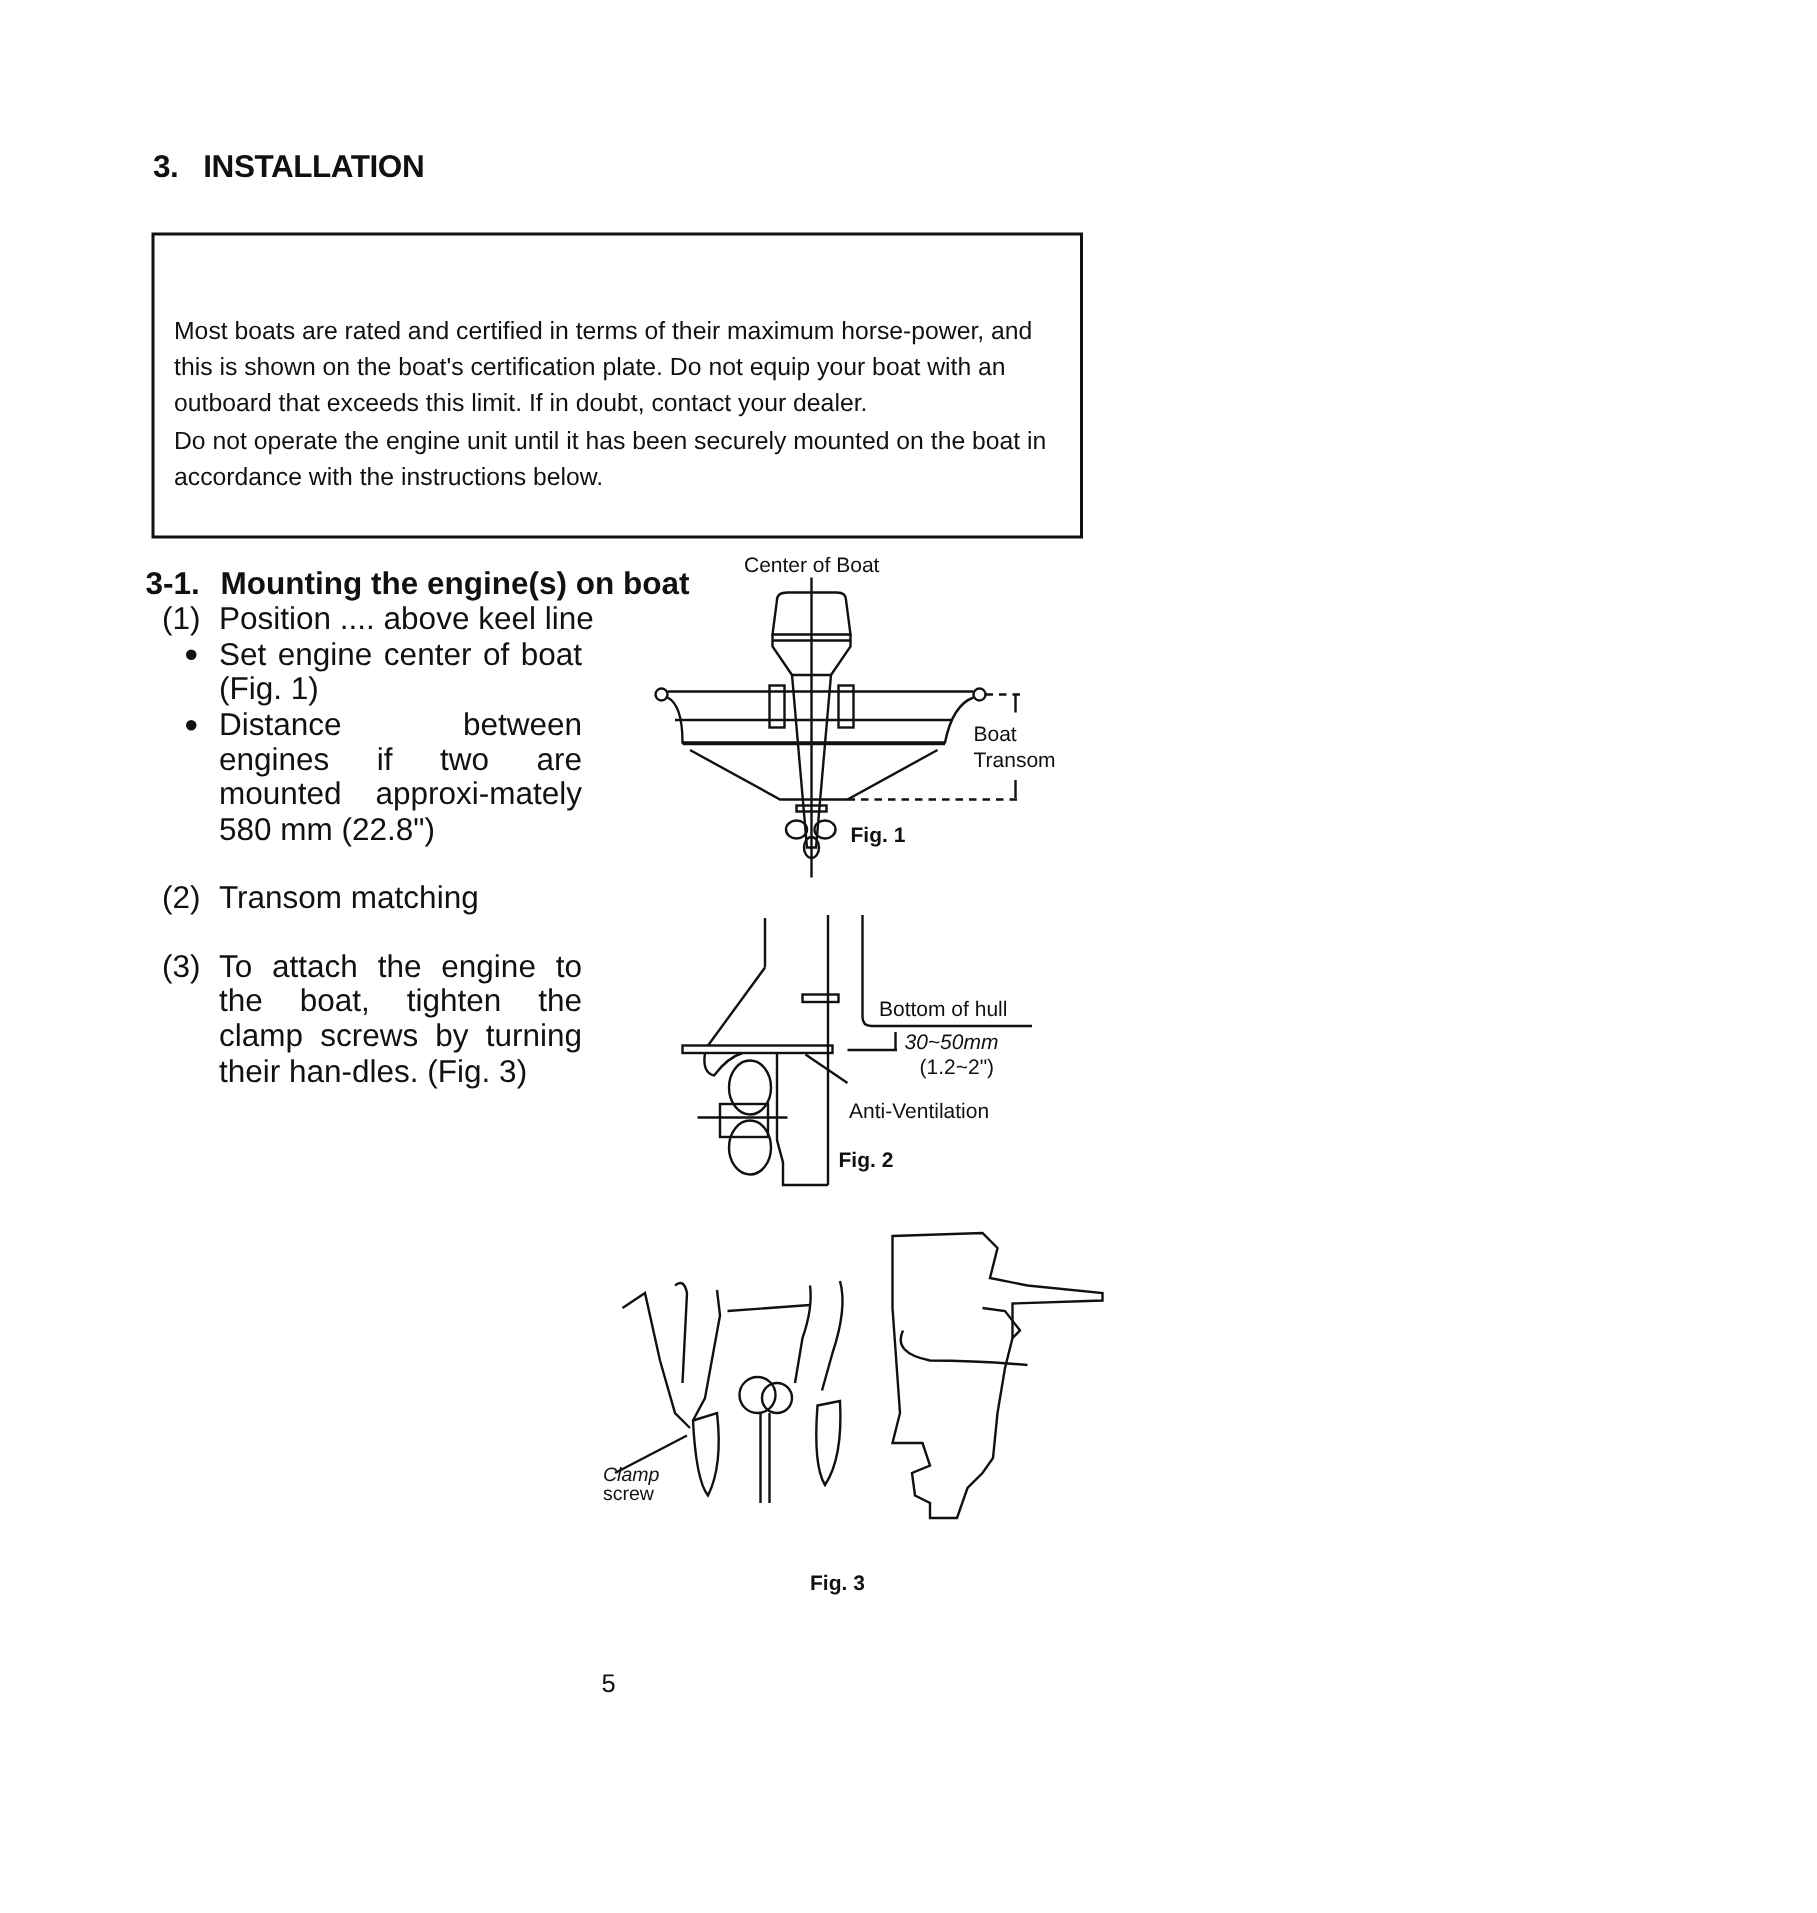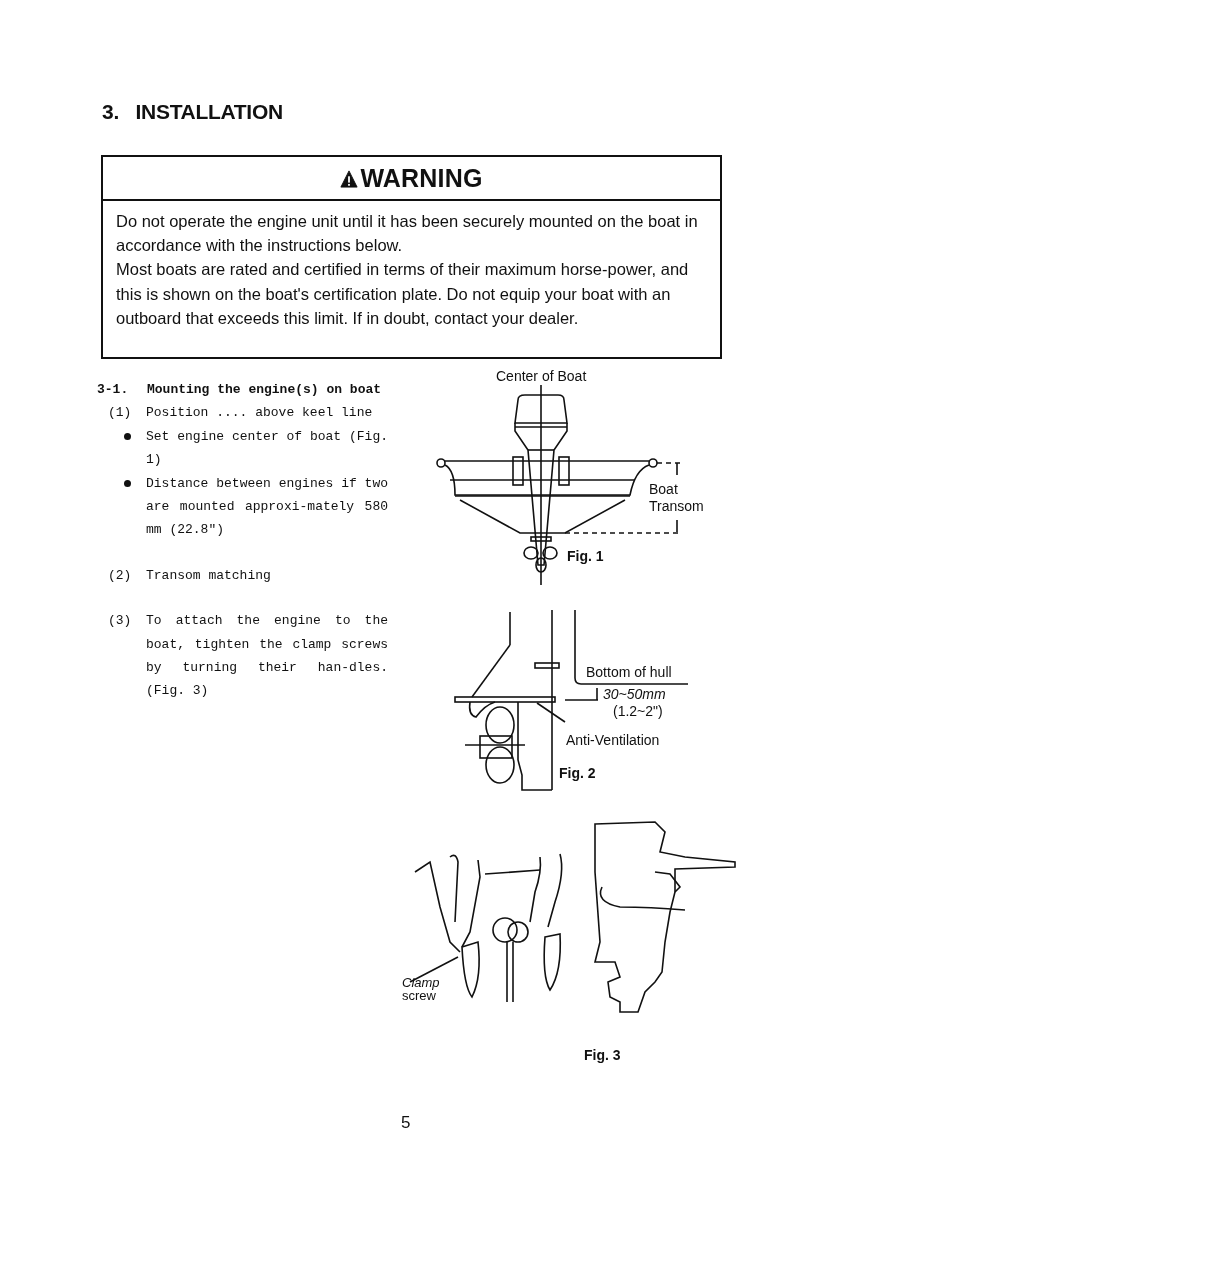--- a/index.html
+++ b/index.html
@@ -7,21 +7,21 @@
            font-family: "Liberation Sans", "DejaVu Sans", sans-serif; color: #111; }
     .abs { position: absolute; }
     .section-title { left: 102px; top: 100px; font-size: 21px; font-weight: bold; letter-spacing: -0.3px; }
     .warn-box { left: 101px; top: 155px; width: 621px; height: 204px; border: 2px solid #111; box-sizing: border-box; }
     .warn-head { position: absolute; left: 0; top: 0; width: 100%; height: 42px; border-bottom: 2px solid #111;
                  display: flex; align-items: center; justify-content: center; }
     .warn-title { font-size: 25px; font-weight: bold; letter-spacing: 0.2px; }
     .warn-tri { width: 18px; height: 18px; margin-right: 2px; margin-top: 2px; }
     .warn-body { position: absolute; left: 13px; top: 52px; width: 600px; font-size: 16.5px; line-height: 24.2px; }
     .warn-body p { margin: 0; }
-    .col-left { left: 97px; top: 378px; width: 320px; font-size: 13px; line-height: 23.4px; font-family: Liberation Mono, monospace; }
+    .col-left { left: 97px; top: 378px; width: 320px; font-size: 21px; line-height: 23.4px; }
     .sub-title { font-weight: bold; white-space: nowrap; }
     .sub-title .num { display: inline-block; width: 50px; }
     .item { position: relative; padding-left: 49px; }
     .item .lbl { position: absolute; left: 11px; top: 0; }
     .bullet { position: relative; padding-left: 49px; }
     .bullet .dot { position: absolute; left: 27px; top: 8px; width: 7px; height: 7px; background: #111; border-radius: 50%; }
     .just { text-align: justify; text-align-last: left; width: 242px; }
     .gap { height: 22px; }
     .fig-label { font-size: 14px; }
     .fig-cap { font-size: 14px; font-weight: bold; }
@@ -30,31 +30,23 @@
   </style>
 </head>
 <body>
 
 <div class="abs section-title">
   <span>3.</span>&nbsp;&nbsp;
   <span>INSTALLATION</span>
 </div>
 
 <div class="abs warn-box">
-  <div class="warn-head">
-    <svg class="warn-tri" viewBox="0 0 20 20">
-      <polygon points="10,1 19,19 1,19" style="fill:#111;stroke:#111;stroke-width:1"></polygon>
-      <rect x="9" y="7" width="2" height="7" style="fill:#fff;stroke:none"></rect>
-      <rect x="9" y="15.5" width="2" height="2" style="fill:#fff;stroke:none"></rect>
-    </svg>
-    <span class="warn-title">WARNING</span>
-  </div>
   <div class="warn-body">
+    <p>Most boats are rated and certified in terms of their maximum horse-power, and this is shown on the boat's certification plate. Do not equip your boat with an outboard that exceeds this limit. If in doubt, contact your dealer.</p>
     <p>Do not operate the engine unit until it has been securely mounted on the boat in accordance with the instructions below.</p>
-    <p>Most boats are rated and certified in terms of their maximum horse-power, and this is shown on the boat's certification plate. Do not equip your boat with an outboard that exceeds this limit. If in doubt, contact your dealer.</p>
   </div>
 </div>
 
 <div class="abs col-left">
   <div class="sub-title">
     <span class="num">3-1.</span><span>Mounting the engine(s) on boat</span>
   </div>
 
   <div class="item">
     <span class="lbl">(1)</span>
@@ -168,16 +160,16 @@
     <line x1="117" y1="130" x2="117" y2="190"></line>
     <line x1="123" y1="130" x2="123" y2="190"></line>
     <line x1="20" y1="170" x2="68" y2="145"></line>
 
     <path d="M205,12 L265,10 L275,20 L270,40 L295,45 L345,50 L345,55 L285,57 L285,80 L280,100 L275,130 L272,160 L265,170 L255,180 L248,200 L230,200 L230,190 L220,185 L218,170 L230,165 L225,150 L205,150 L210,130 L205,60 Z"></path>
     <path d="M265,60 L280,62 L290,75 L285,80"></path>
     <path d="M212,75 Q205,90 230,95 Q260,95 295,98"></path>
   </svg>
   <div class="abs fig-label" style="left:12px;top:164px;font-size:13px;line-height:13px;font-style:italic;">Clamp</div>
   <div class="abs fig-label" style="left:12px;top:177px;font-size:13px;line-height:13px;">screw</div>
-  <div class="abs fig-cap" style="left:150px;top:235px;margin-left:44px;">Fig. 3</div>
+  <div class="abs fig-cap" style="left:150px;top:235px;">Fig. 3</div>
 </div>
 
 <div class="abs page-num">5</div>
 
 </body></html>

